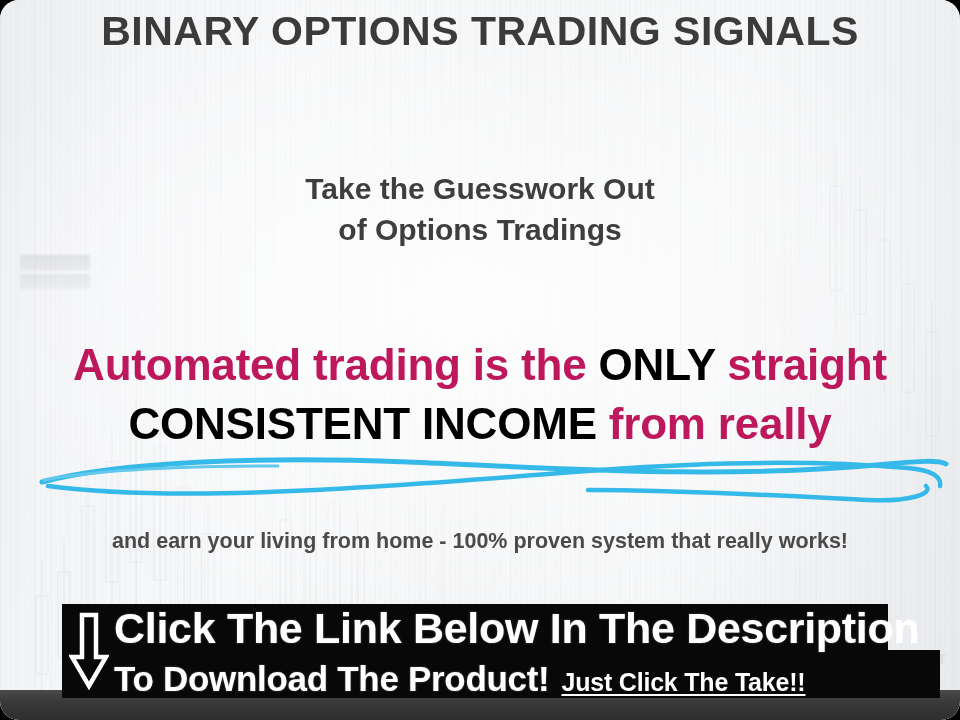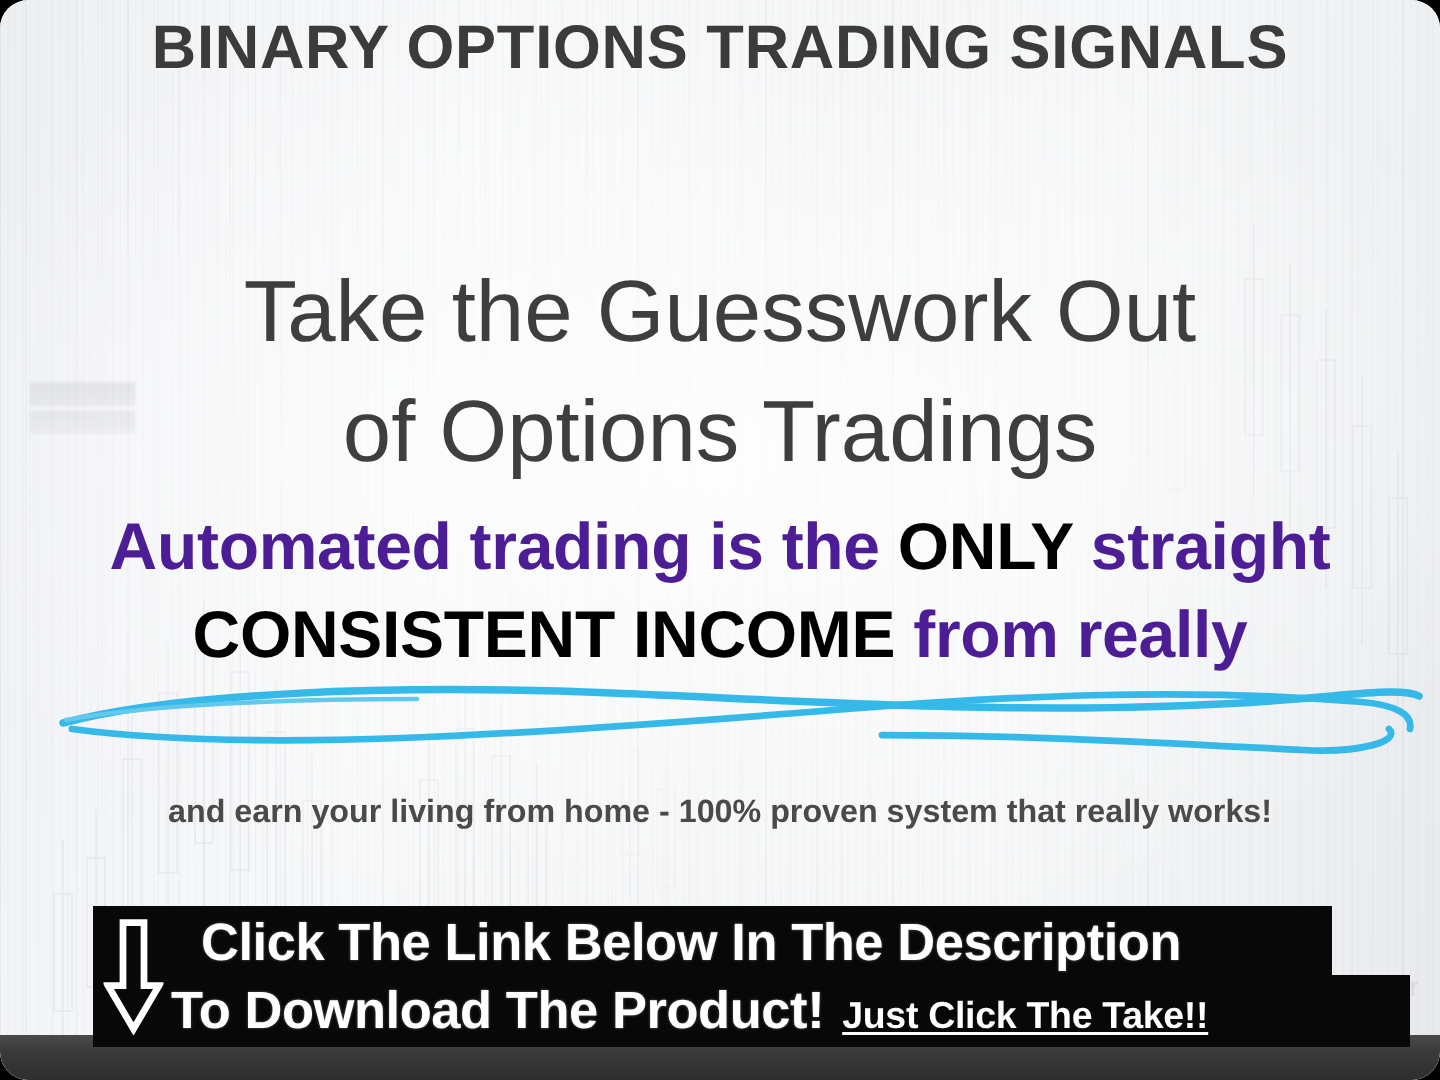--- a/index.html
+++ b/index.html
@@ -90,39 +90,39 @@
     color: #3b3b3b;
     text-shadow: 0 1px 0 rgba(255,255,255,.6);
     font-stretch: condensed;
   }
 
   .subhead {
     position: absolute;
     top: 168px;
     left: 0; right: 0;
     text-align: center;
-    font-size: 58px;
+    font-size: 30px;
     line-height: 1.38;
-    font-weight: normal;
+    font-weight: bold;
     color: #3e3e3e;
   }
   .subhead div { white-space: nowrap; }
 
   .promo {
     position: absolute;
     top: 336px;
     left: 0; right: 0;
     text-align: center;
     font-size: 44px;
     line-height: 1.33;
     font-weight: bold;
     font-stretch: condensed;
     white-space: nowrap;
   }
-  .promo .blue   { color: #4c1d95; }
+  .promo .blue   { color: #be185d; }
   .promo .orange { color: #000000; }
   .promo .line { letter-spacing: -0.2px; }
 
   
   .swoosh {
     position: absolute;
     left: 28px;
     top: 446px;
     width: 926px;
     height: 62px;
@@ -191,27 +191,26 @@
   }
   .cta-arrow svg { display: block; }
   .cta-lines {
     flex: 1 1 auto;
     display: flex;
     flex-direction: column;
     justify-content: center;
     padding-top: 1px;
   }
   .cta-line1 {
-    font-size: 35px;
+    font-size: 43px;
     font-weight: bold;
     line-height: 1.3;
     letter-spacing: -0.3px;
     white-space: nowrap;
     text-shadow: 0 0 2px rgba(255,255,255,.35);
-    margin-left: 20px;
   }
   .cta-line2 {
     display: flex;
     align-items: baseline;
     gap: 12px;
     line-height: 1.28;
     white-space: nowrap;
   }
   .cta-line2 .main {
     font-size: 35px;

